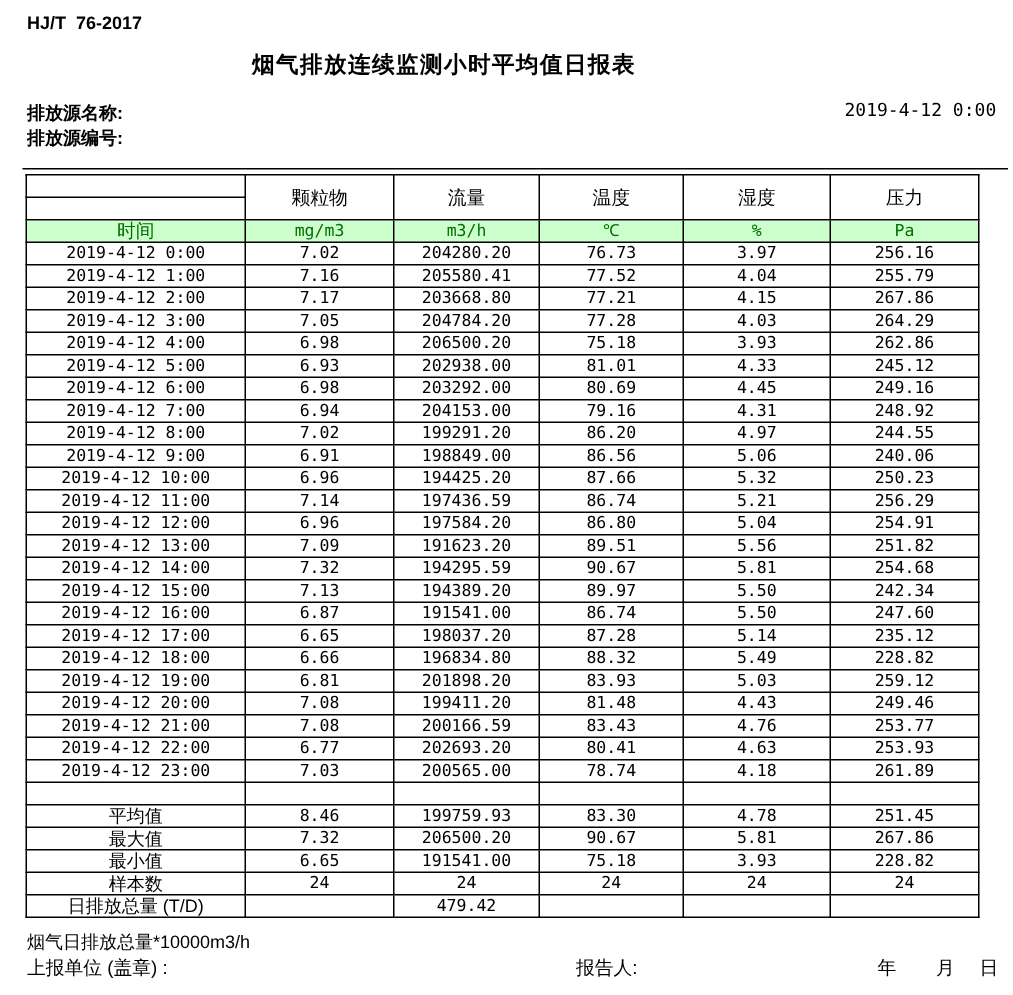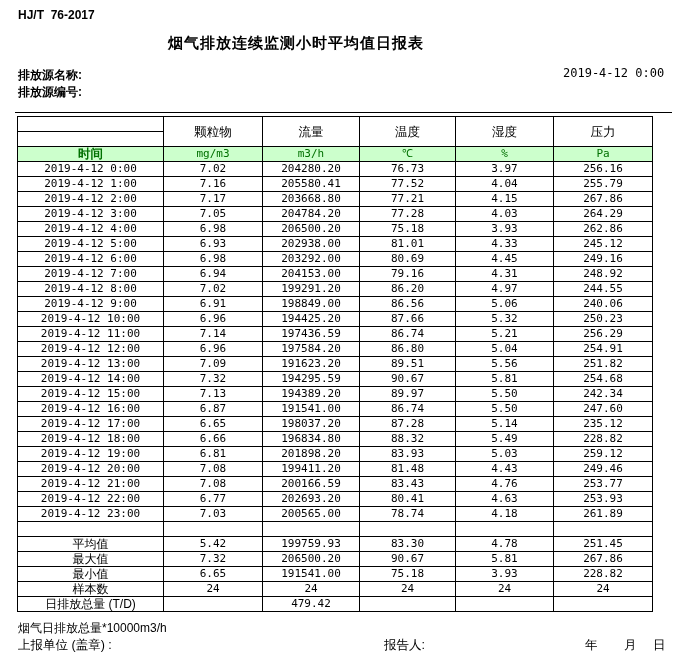--- a/index.html
+++ b/index.html
@@ -43,21 +43,20 @@
     font-family:"Liberation Sans","DejaVu Sans",sans-serif;
     font-size:12.5px;
   }
   tr.units td{
     background:var(--units-band-bg,#ccffcc);
     color:var(--units-band-text,#007000);
   }
   tr.units td.timehead{
     font-family:"Liberation Sans","DejaVu Sans",sans-serif;
     font-size:12.5px;
-    font-weight:bold;
   }
   td.cjk{
     font-family:"Liberation Sans","DejaVu Sans",sans-serif;
     font-size:12px;
   }
   .footnote{position:absolute;left:18px;top:620px;font-size:12px;}
   .footer-label{position:absolute;top:637px;font-size:12.5px;white-space:nowrap;}
   .f-unit{left:18px;}
   .f-resp{left:217px;margin-top:44px;}
   .f-report{left:347px;margin-left:37px;}
@@ -304,21 +303,21 @@
       <tr>
         <td></td>
         <td></td>
         <td></td>
         <td></td>
         <td></td>
         <td></td>
       </tr>
       <tr>
         <td class="cjk">平均值</td>
-        <td>5.42</td>
+        <td>8.46</td>
         <td>199759.93</td>
         <td>83.30</td>
         <td>4.78</td>
         <td>251.45</td>
       </tr>
       <tr>
         <td class="cjk">最大值</td>
         <td>7.32</td>
         <td>206500.20</td>
         <td>90.67</td>

